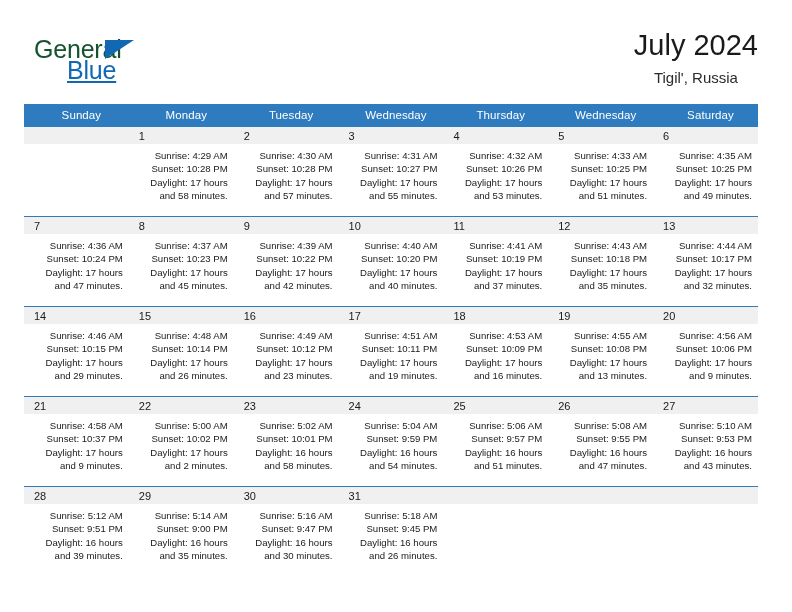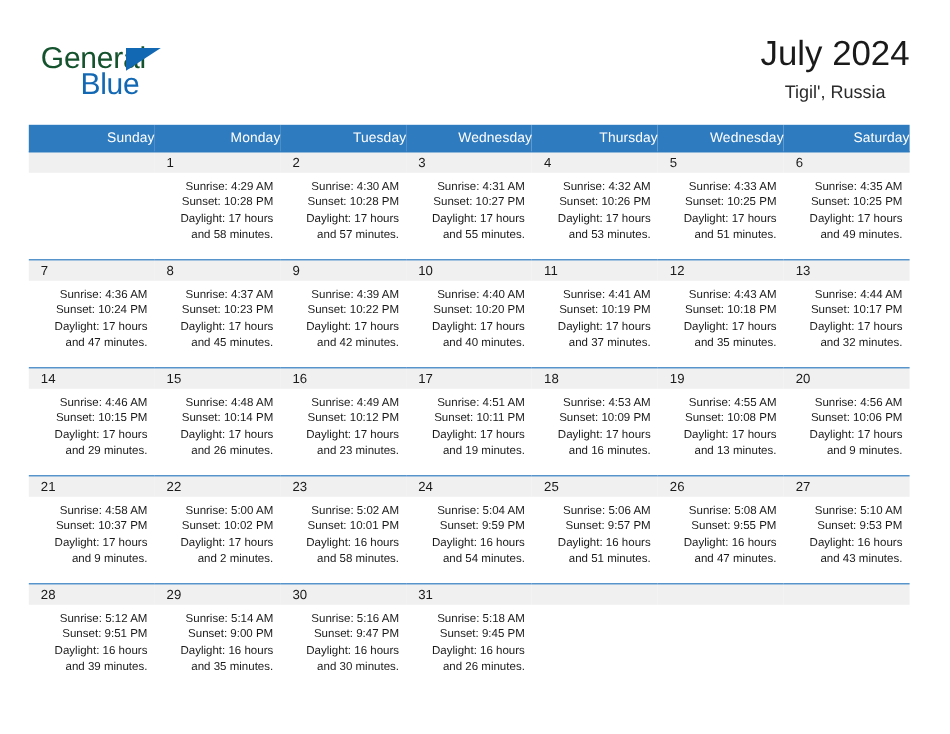--- a/index.html
+++ b/index.html
@@ -55,20 +55,21 @@
     border-bottom: 19px solid transparent;
   }
   .brand-blue {
     position: absolute;
     left: 33px;
     top: 21px;
     font-size: 25px;
     line-height: 26px;
     color: #1268b3;
     letter-spacing: -0.2px;
+    text-decoration: underline;
   }
   .title-block {
     position: absolute;
     right: 0;
     top: 0;
     text-align: right;
   }
   .cal-title {
     font-size: 29px;
     line-height: 34px;
@@ -94,21 +95,21 @@
     border-collapse: collapse;
     table-layout: fixed;
   }
   .calendar col { width: 104.857px; }
 
   thead th {
     background: #2f7bbf;
     color: #ffffff;
     font-size: 11.5px;
     font-weight: 400;
-    text-align: right;
+    text-align: center;
     padding: 5px 0 5px 10px;
     height: 19px;
     box-sizing: border-box;
     letter-spacing: 0.1px;
   }
 
   tbody td {
     vertical-align: top;
     padding: 0;
     border-top: 1.6px solid #2f7bbf;

